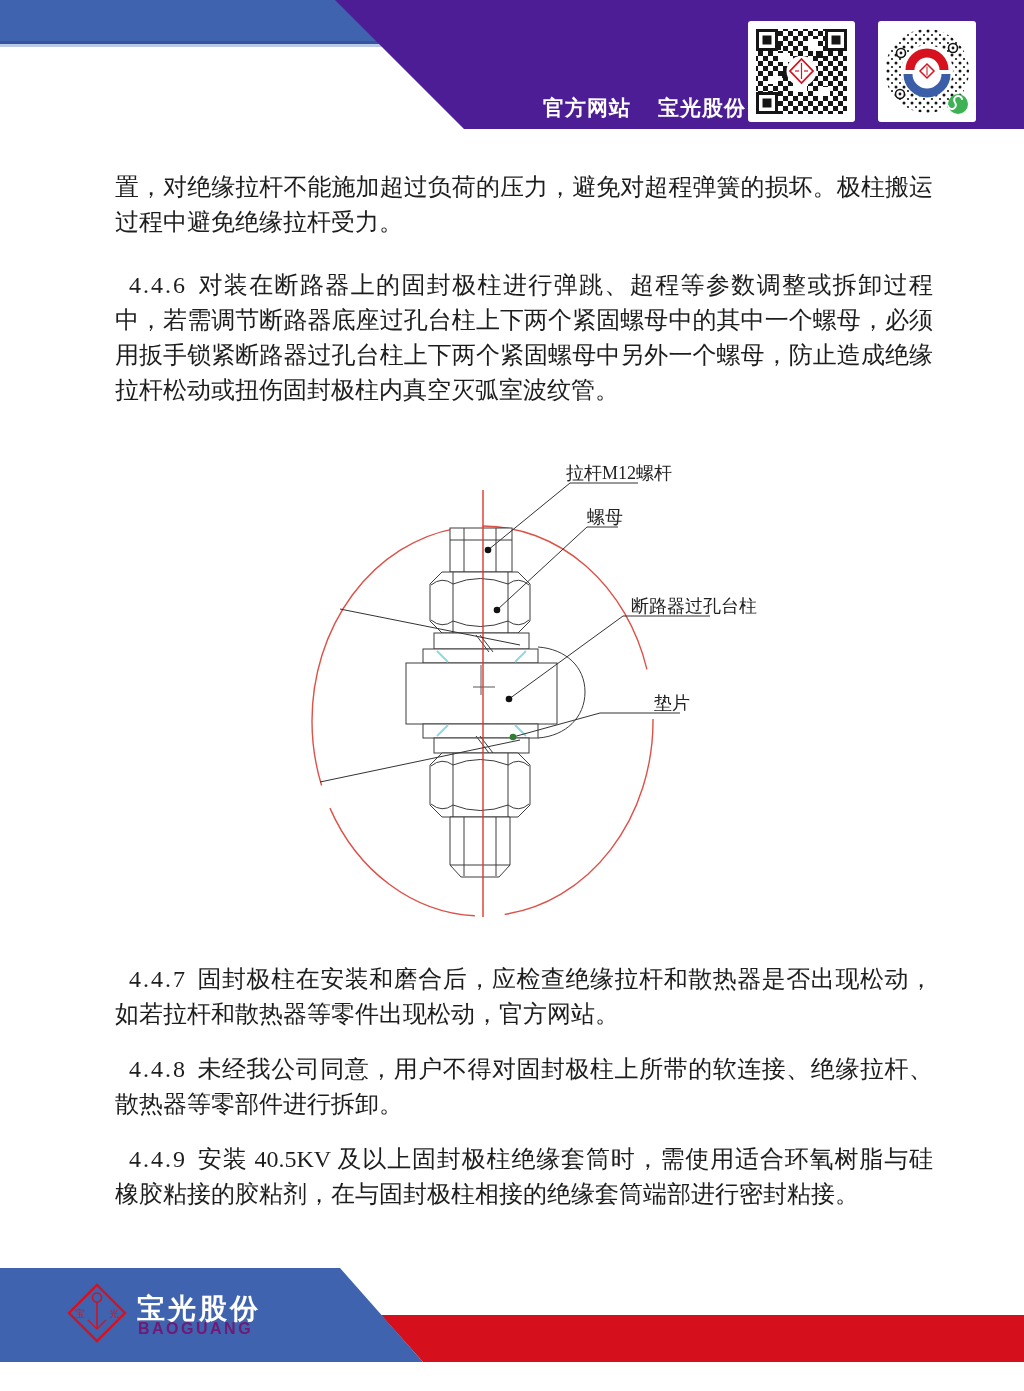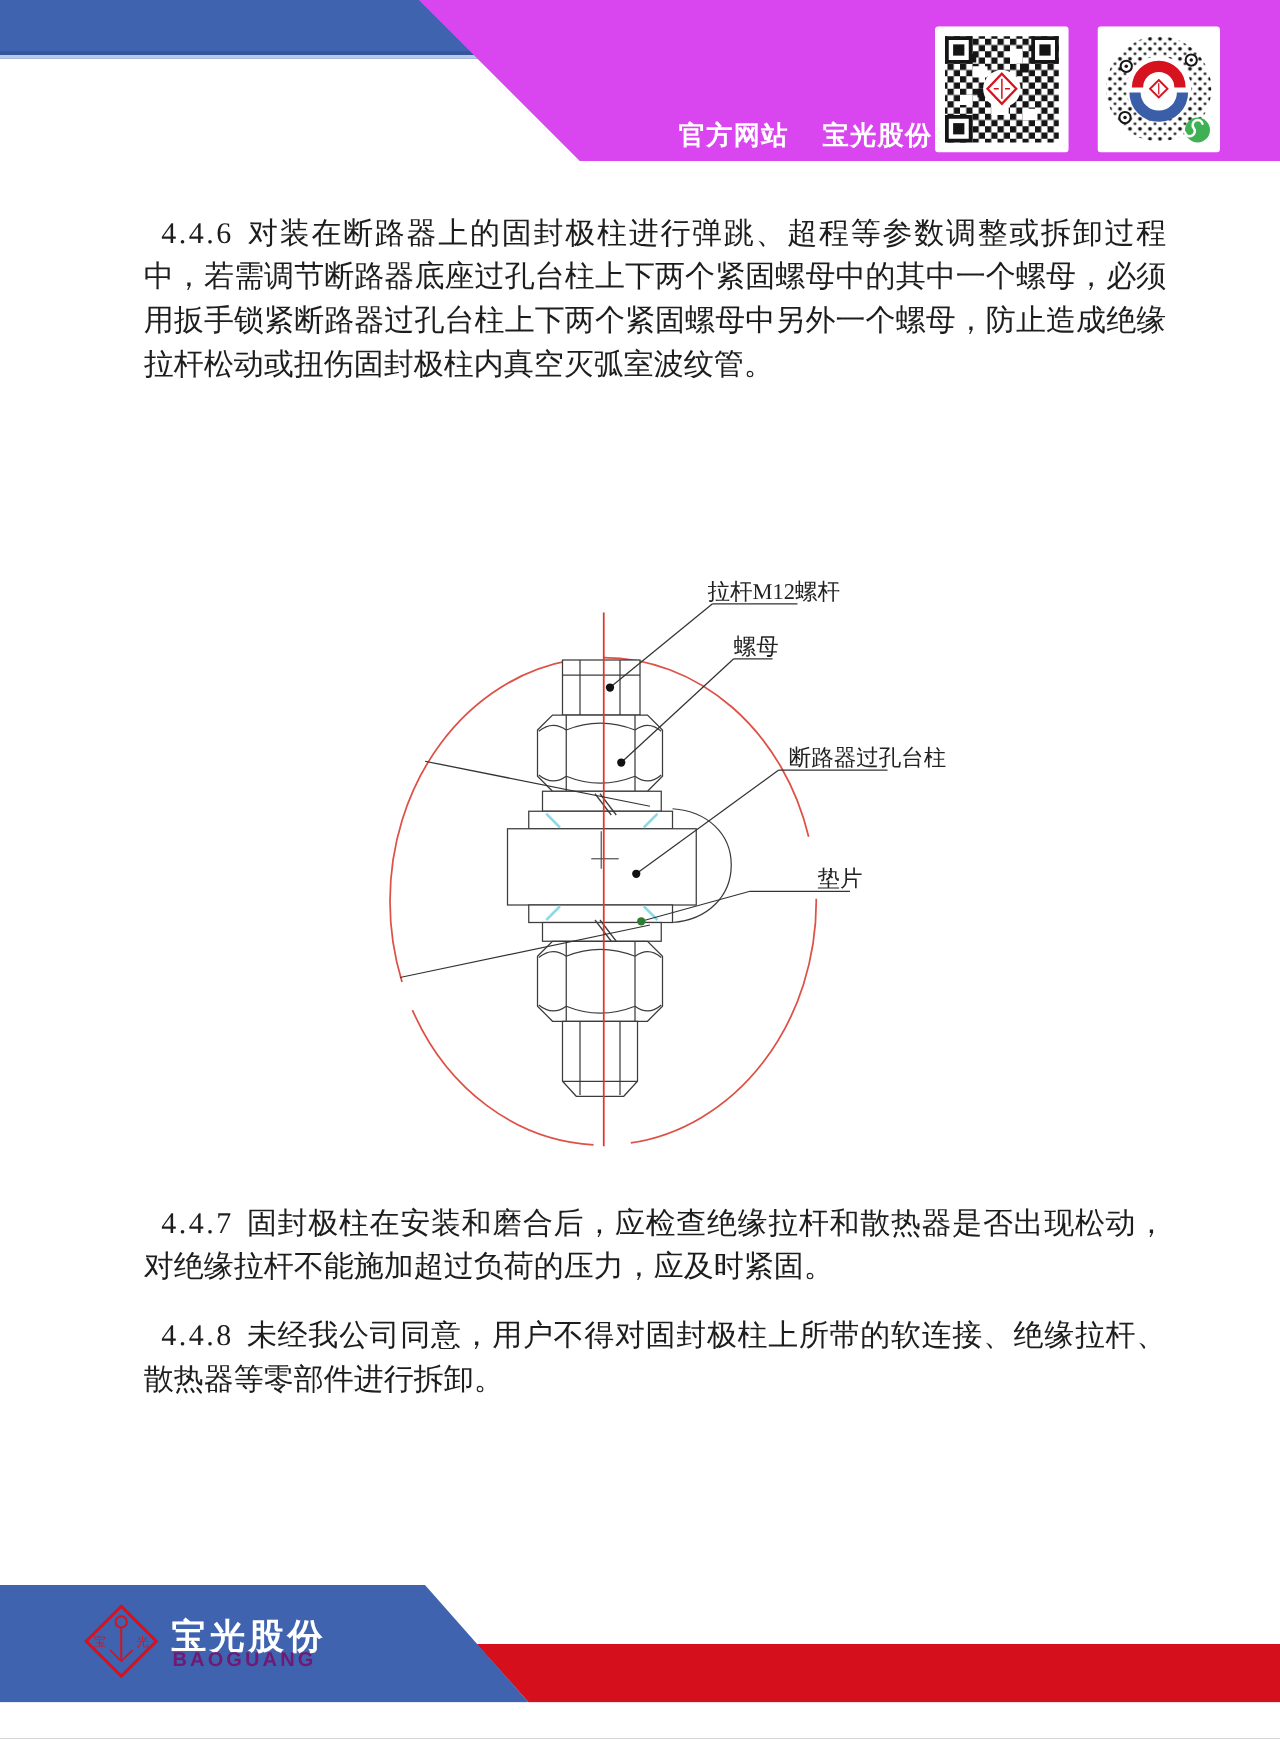--- a/index.html
+++ b/index.html
@@ -2,21 +2,21 @@
 <html><head>
 <meta charset="utf-8">
 <style>
   html,body{margin:0;padding:0;background:#9a9a9a;}
   .page{position:relative;width:1024px;height:1391px;background:#ffffff;overflow:hidden;
         font-family:"Liberation Serif","DejaVu Serif",serif;}
   
   .hdr-blue{position:absolute;left:0;top:0;width:1024px;height:47px;background:#3f63ae;}
   .hdr-blue .stripe-dark{position:absolute;left:0;right:0;bottom:3px;height:3px;background:#34549b;}
   .hdr-blue .stripe-light{position:absolute;left:0;right:0;bottom:0;height:3px;background:#b9c9e6;}
-  .hdr-red{position:absolute;left:0;top:0;width:1024px;height:129px;background:#d946ef;
+  .hdr-red{position:absolute;left:0;top:0;width:1024px;height:129px;background:#4c1d95;
            clip-path:polygon(335px 0,1024px 0,1024px 129px,464px 129px);}
   .hdr-nav{position:absolute;left:543px;top:94px;display:flex;gap:27px;color:#ffffff;
            font-family:"Liberation Sans","DejaVu Sans",sans-serif;font-weight:bold;
            font-size:21px;letter-spacing:1px;white-space:nowrap;}
   .qr1{position:absolute;left:748px;top:21px;}
   .qr2{position:absolute;left:878px;top:21px;}
   
   .text-top{position:absolute;left:115px;top:170px;width:818px;}
   .text-bottom{position:absolute;left:115px;top:962px;width:818px;}
   p.para{margin:0 0 28px 0;font-size:24px;line-height:35px;color:#1d1d1d;
@@ -122,20 +122,21 @@
         <line x1="49" y1="45.5" x2="49" y2="54.5" stroke="#d5121e" stroke-width="1"></line>
       </g>
       <g>
         <circle cx="80" cy="83" r="10" fill="#3eb155"></circle>
         <path d="M84,78 a4,4 0 1 0 -7,3.5 a4,4 0 1 1 -7,3.5" fill="none" stroke="#ffffff" stroke-width="2" stroke-linecap="round"></path>
       </g>
     </svg>
   </div>
 
   <div class="text-top">
+    <p class="para"><span>置，对绝缘拉杆不能施加超过负荷的压力，避免对超程弹簧的损坏。极柱搬运过程中避免绝缘拉杆受力。</span></p>
     <p class="para"><span class="pid">4.4.6</span><span>对装在断路器上的固封极柱进行弹跳、超程等参数调整或拆卸过程中，若需调节断路器底座过孔台柱上下两个紧固螺母中的其中一个螺母，必须用扳手锁紧断路器过孔台柱上下两个紧固螺母中另外一个螺母，防止造成绝缘拉杆松动或扭伤固封极柱内真空灭弧室波纹管。</span></p>
   </div>
 
   <svg class="diagram" width="480" height="490" viewBox="0 0 480 490">
 
     <ellipse cx="192.5" cy="286" rx="170.5" ry="195" fill="none" stroke="#dd5147" stroke-width="1.4" stroke-dasharray="265 30 190 24 325 28 235 50"></ellipse>
 
     <g fill="#ffffff" stroke="#3c3c3c" stroke-width="1">
 
       <rect x="160" y="93" width="62" height="44"></rect>
@@ -207,22 +208,23 @@
     <circle cx="219" cy="264" r="3.3" fill="#111111"></circle>
     <circle cx="223" cy="302" r="3.3" fill="#2e7d32"></circle>
 
     <text class="dlabel" x="276" y="44">拉杆M12螺杆</text>
     <text class="dlabel" x="297" y="88">螺母</text>
     <text class="dlabel" x="341" y="177">断路器过孔台柱</text>
     <text class="dlabel" x="364" y="274">垫片</text>
   </svg>
 
   <div class="text-bottom">
-    <p class="para"><span class="pid">4.4.7</span><span>固封极柱在安装和磨合后，应检查绝缘拉杆和散热器是否出现松动，对绝缘拉杆不能施加超过负荷的压力，应及时紧固。</span></p>
+    <p class="para"><span class="pid">4.4.7</span><span>固封极柱在安装和磨合后，应检查绝缘拉杆和散热器是否出现松动，如若拉杆和散热器等零件出现松动，官方网站。</span></p>
     <p class="para"><span class="pid">4.4.8</span><span>未经我公司同意，用户不得对固封极柱上所带的软连接、绝缘拉杆、散热器等零部件进行拆卸。</span></p>
+    <p class="para"><span class="pid">4.4.9</span><span>安装 40.5KV 及以上固封极柱绝缘套筒时，需使用适合环氧树脂与硅橡胶粘接的胶粘剂，在与固封极柱相接的绝缘套筒端部进行密封粘接。</span></p>
   </div>
 
   <div class="ftr-red"></div>
   <div class="ftr-blue"></div>
 
   <svg class="ftr-logo" width="62" height="62" viewBox="0 0 62 62">
     <path d="M31,3 L59,31 L31,59 L3,31 Z" fill="none" stroke="#d5121e" stroke-width="2.4"></path>
     <circle cx="31" cy="15.5" r="4.5" fill="none" stroke="#d5121e" stroke-width="1.6"></circle>
     <line x1="31" y1="20" x2="31" y2="47" stroke="#d5121e" stroke-width="1.6"></line>
     <path d="M31,47 L22,38 M31,47 L40,38" fill="none" stroke="#d5121e" stroke-width="1.4"></path>

